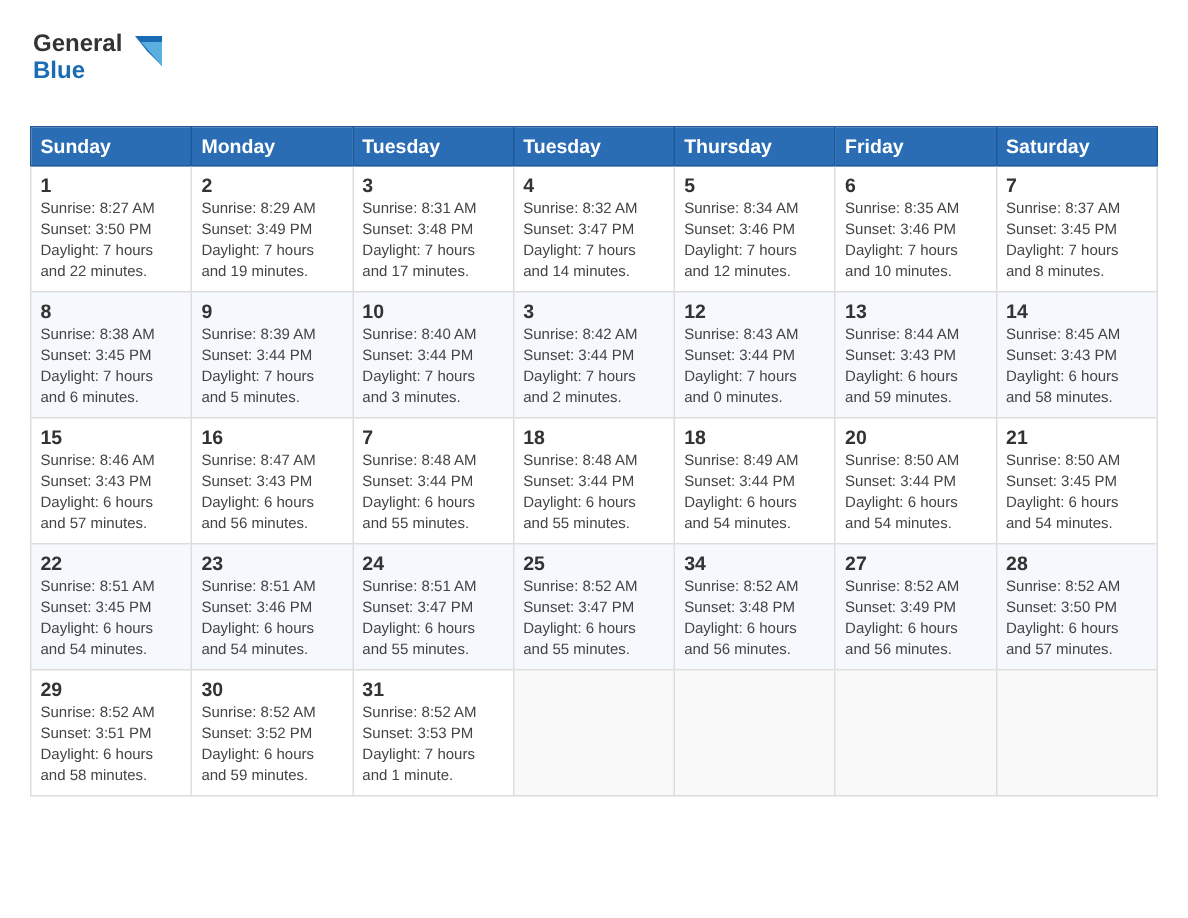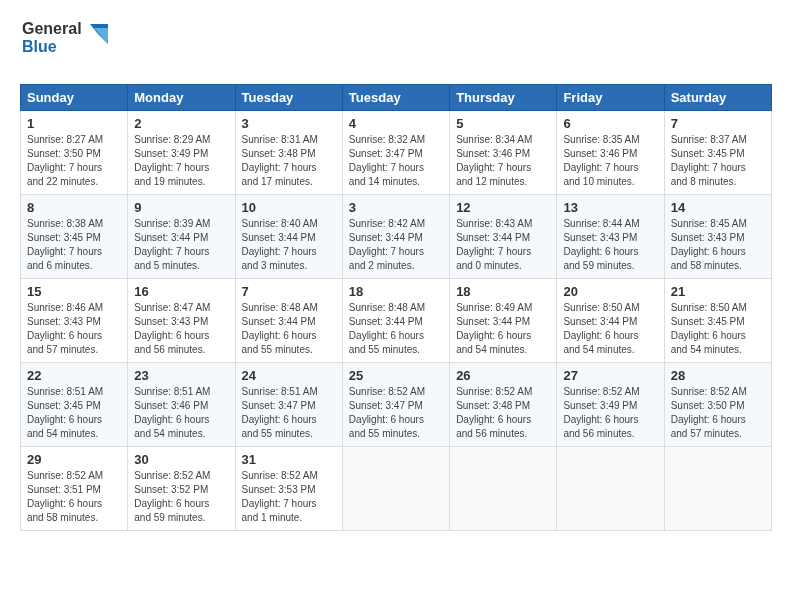--- a/index.html
+++ b/index.html
@@ -141,21 +141,21 @@
           <td><span class="day-num">18</span><span class="day-info">Sunrise: 8:48 AM<br>Sunset: 3:44 PM<br>Daylight: 6 hours and 55 minutes.</span></td>
           <td><span class="day-num">18</span><span class="day-info">Sunrise: 8:49 AM<br>Sunset: 3:44 PM<br>Daylight: 6 hours and 54 minutes.</span></td>
           <td><span class="day-num">20</span><span class="day-info">Sunrise: 8:50 AM<br>Sunset: 3:44 PM<br>Daylight: 6 hours and 54 minutes.</span></td>
           <td><span class="day-num">21</span><span class="day-info">Sunrise: 8:50 AM<br>Sunset: 3:45 PM<br>Daylight: 6 hours and 54 minutes.</span></td>
         </tr>
         <tr>
           <td><span class="day-num">22</span><span class="day-info">Sunrise: 8:51 AM<br>Sunset: 3:45 PM<br>Daylight: 6 hours and 54 minutes.</span></td>
           <td><span class="day-num">23</span><span class="day-info">Sunrise: 8:51 AM<br>Sunset: 3:46 PM<br>Daylight: 6 hours and 54 minutes.</span></td>
           <td><span class="day-num">24</span><span class="day-info">Sunrise: 8:51 AM<br>Sunset: 3:47 PM<br>Daylight: 6 hours and 55 minutes.</span></td>
           <td><span class="day-num">25</span><span class="day-info">Sunrise: 8:52 AM<br>Sunset: 3:47 PM<br>Daylight: 6 hours and 55 minutes.</span></td>
-          <td><span class="day-num">26</span><span class="day-info">Sunrise: 8:52 AM<br>Sunset: 3:48 PM<br>Daylight: 6 hours and 56 minutes.</span></td>
+          <td><span class="day-num">34</span><span class="day-info">Sunrise: 8:52 AM<br>Sunset: 3:48 PM<br>Daylight: 6 hours and 56 minutes.</span></td>
           <td><span class="day-num">27</span><span class="day-info">Sunrise: 8:52 AM<br>Sunset: 3:49 PM<br>Daylight: 6 hours and 56 minutes.</span></td>
           <td><span class="day-num">28</span><span class="day-info">Sunrise: 8:52 AM<br>Sunset: 3:50 PM<br>Daylight: 6 hours and 57 minutes.</span></td>
         </tr>
         <tr class="last-row">
           <td><span class="day-num">29</span><span class="day-info">Sunrise: 8:52 AM<br>Sunset: 3:51 PM<br>Daylight: 6 hours and 58 minutes.</span></td>
           <td><span class="day-num">30</span><span class="day-info">Sunrise: 8:52 AM<br>Sunset: 3:52 PM<br>Daylight: 6 hours and 59 minutes.</span></td>
           <td><span class="day-num">31</span><span class="day-info">Sunrise: 8:52 AM<br>Sunset: 3:53 PM<br>Daylight: 7 hours and 1 minute.</span></td>
           <td class="empty"></td>
           <td class="empty"></td>
           <td class="empty"></td>

